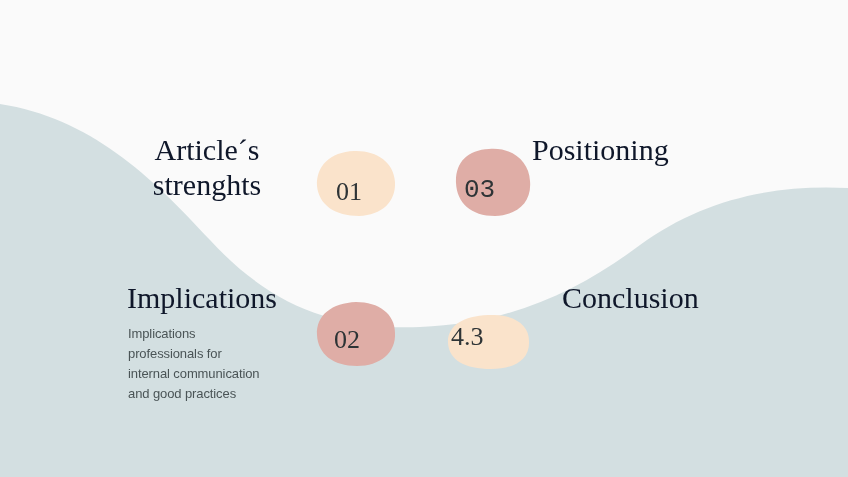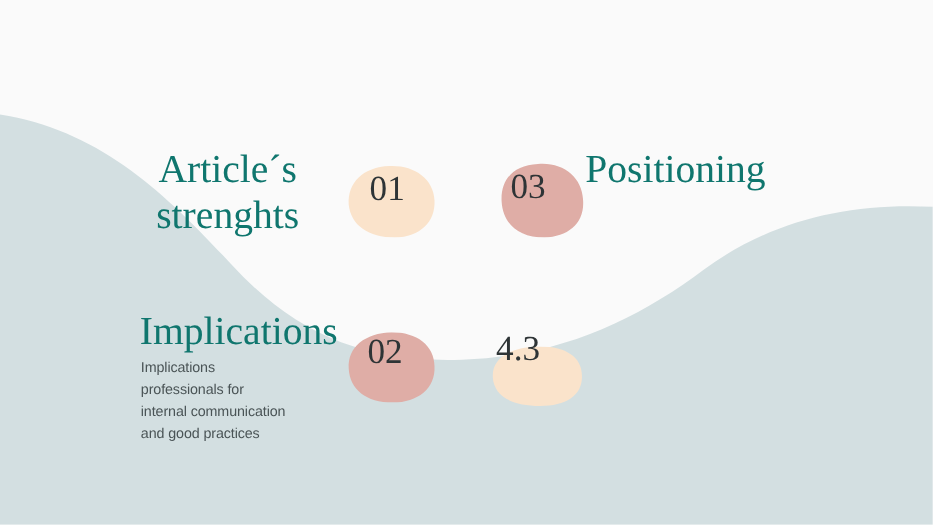--- a/index.html
+++ b/index.html
@@ -37,32 +37,33 @@
     position: absolute;
     display: block;
   }
   .blob svg { display: block; width: 100%; height: 100%; }
 
   
   .blob-number {
     position: absolute;
     font-family: "Liberation Serif", serif;
     color: #2e3436;
-    font-size: 32px;
+    font-size: 26px;
     line-height: 1;
     letter-spacing: 0px;
     white-space: nowrap;
+    margin-top: 24px;
   }
 
   
   .heading {
     position: absolute;
     font-family: "Liberation Serif", serif;
-    color: #0f766e;
-    font-size: 36px;
+    color: #0f172a;
+    font-size: 30px;
     line-height: 1.16;
     white-space: pre-line;
   }
   .heading.centered { text-align: center; }
 
   
   .body-text {
     position: absolute;
     font-family: "Liberation Sans", sans-serif;
     color: #4a5456;
@@ -78,21 +79,21 @@
   #heading-implications { left: 127px; top: 281px; width: 250px; }
   #heading-conclusion  { left: 562px; top: 281px; width: 220px; }
   #body-implications   { left: 128px; top: 324px; width: 180px; }
 
   #blob-01 { left: 316px; top: 150px; width: 80px;  height: 66px; }
   #blob-03 { left: 455px; top: 148px; width: 76px;  height: 68px; }
   #blob-02 { left: 316px; top: 302px; width: 80px;  height: 64px; }
   #blob-032 { left: 447px; top: 315px; width: 83px; height: 54px; }
 
   #num-01  { left: 336px; top: 155px; }
-  #num-03  { left: 464px; top: 153px; }
+  #num-03  { left: 464px; top: 153px; font-family: Liberation Mono, monospace; }
   #num-02  { left: 334px; top: 303px; text-align: right; }
   #num-032 { left: 451px; top: 300px; }
 </style>
 </head>
 <body>
 
 <div id="slide">
 
   <svg id="wave-layer" viewBox="0 0 848 477" preserveAspectRatio="none" aria-hidden="true">
     <path d="M 0,104
@@ -131,19 +132,20 @@
   </span>
   <span class="blob-number" id="num-032">4.3</span>
 
   <div class="heading centered" id="heading-article">Article´s
 strenghts</div>
 
   <div class="heading" id="heading-positioning">Positioning</div>
 
   <div class="heading" id="heading-implications">Implications</div>
 
+  <div class="heading" id="heading-conclusion">Conclusion</div>
 
   <div class="body-text" id="body-implications">Implications
 professionals for
 internal communication
 and good practices</div>
 
 </div>
 
 </body></html>

